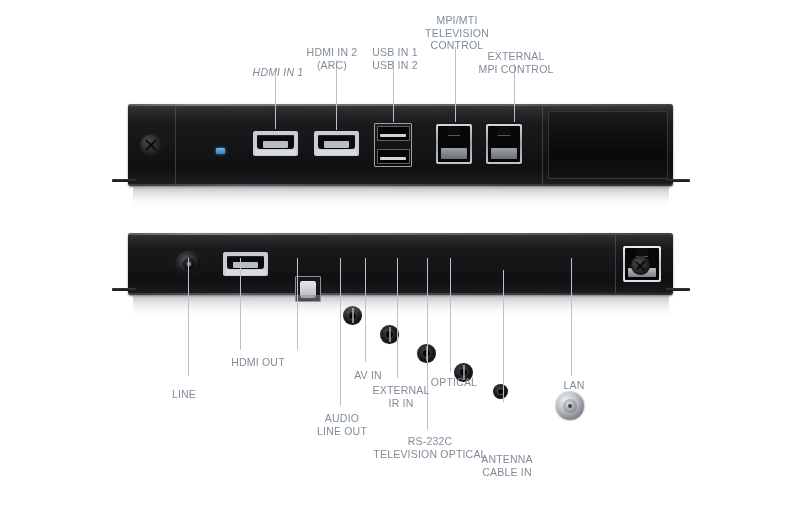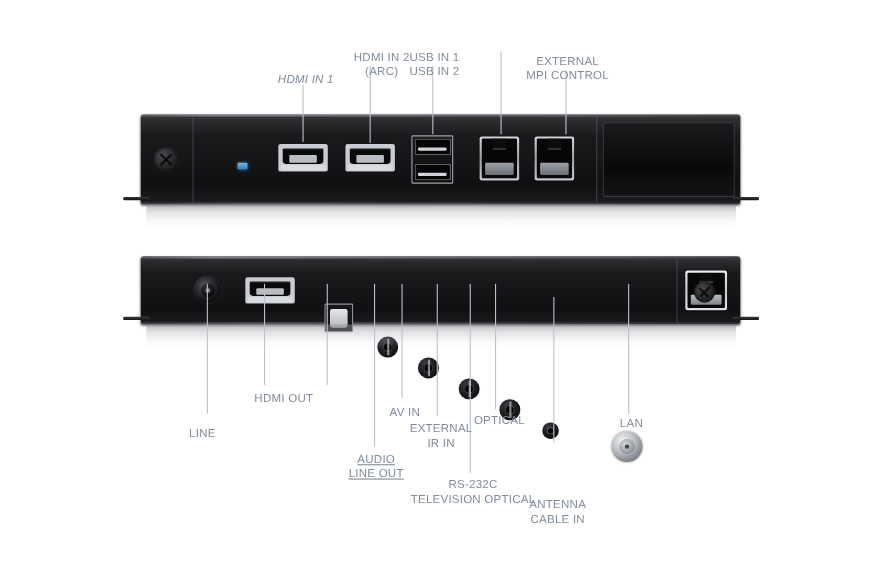--- a/index.html
+++ b/index.html
@@ -298,24 +298,27 @@
   <div class="bracket" style="left:666px;top:179px;width:24px;"></div>
   <div class="reflect" style="left:133px;top:186px;width:536px;height:22px;"></div>
 
   <div class="leader" style="left:275px;top:77px;height:52px;"></div>
   <div class="leader" style="left:336px;top:60px;height:70px;"></div>
   <div class="leader" style="left:393px;top:60px;height:62px;"></div>
   <div class="leader" style="left:455px;top:47px;height:75px;"></div>
   <div class="leader" style="left:514px;top:64px;height:58px;"></div>
 
   <div class="label" style="left:278px;top:66px;font-style:italic;">HDMI IN 1</div>
-  <div class="label" style="left:347px;top:46px;">HDMI IN 2
+  <div class="label" style="left:332px;top:46px;">HDMI IN 2
 (ARC)</div>
   <div class="label" style="left:395px;top:46px;">USB IN 1
 USB IN 2</div>
+  <div class="label" style="left:457px;top:14px;">MPI/MTI
+TELEVISION
+CONTROL</div>
   <div class="label" style="left:516px;top:50px;">EXTERNAL
 MPI CONTROL</div>
 
   <div class="device" style="left:128px;top:233px;width:545px;height:62px;">
     <div class="dev-top-hl"></div>
     <div class="dev-bot-hl"></div>
     <div class="seam" style="left:487px;"></div>
 
     <div class="port barrel" style="left:48px;top:18px;width:25px;height:25px;"></div>
 
@@ -351,21 +354,21 @@
   <div class="leader" style="left:340px;top:258px;height:148px;"></div>
   <div class="leader" style="left:365px;top:258px;height:104px;"></div>
   <div class="leader" style="left:397px;top:258px;height:120px;"></div>
   <div class="leader" style="left:427px;top:258px;height:172px;"></div>
   <div class="leader" style="left:450px;top:258px;height:114px;"></div>
   <div class="leader" style="left:503px;top:270px;height:132px;"></div>
   <div class="leader" style="left:571px;top:258px;height:118px;"></div>
 
   <div class="label" style="left:184px;top:388px;">LINE</div>
   <div class="label" style="left:242px;top:356px;margin-left:16px;">HDMI OUT</div>
-  <div class="label" style="left:342px;top:412px;text-decoration:underline;">AUDIO
+  <div class="label" style="left:342px;top:412px;">AUDIO
 LINE OUT</div>
   <div class="label" style="left:368px;top:369px;">AV IN</div>
   <div class="label" style="left:401px;top:384px;">EXTERNAL
 IR IN</div>
   <div class="label" style="left:430px;top:435px;">RS-232C
 TELEVISION OPTICAL</div>
   <div class="label" style="left:454px;top:376px;">OPTICAL</div>
   <div class="label" style="left:507px;top:405px;margin-top:48px;">ANTENNA
 CABLE IN</div>
   <div class="label" style="left:574px;top:379px;">LAN</div>

